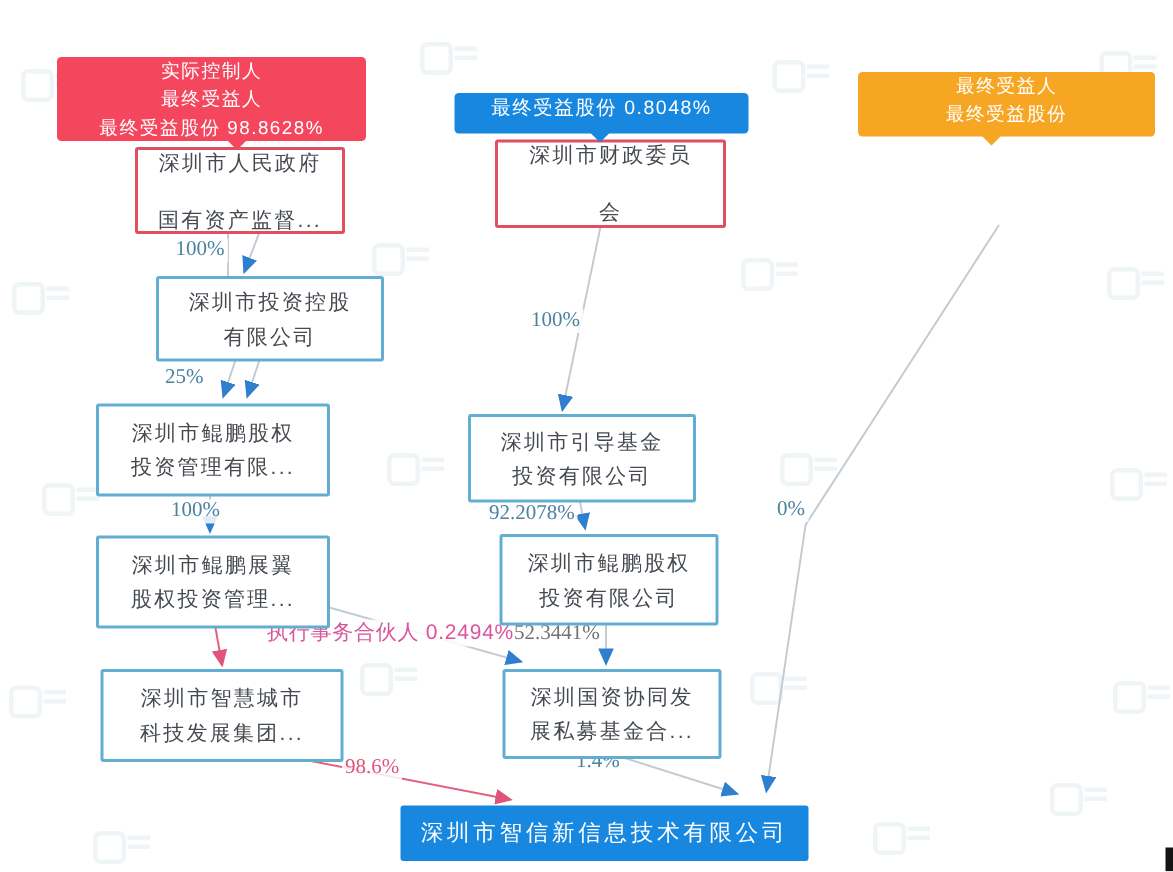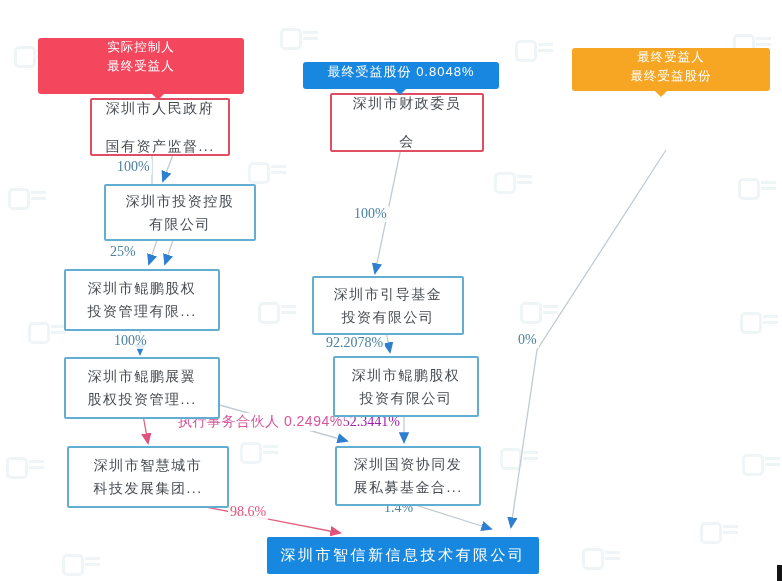--- a/index.html
+++ b/index.html
@@ -42,21 +42,21 @@
   }
   
   .elabel{
     position:absolute;font-family:"Liberation Serif", serif;font-size:14px;
     color:#4a82a0;background:rgba(255,255,255,.85);padding:0 2px;z-index:2;
     white-space:nowrap;
   }
   .elabel.pink{color:#e0537a;}
   .combo{position:absolute;z-index:2;white-space:nowrap;font-size:14px;background:rgba(255,255,255,.85);}
   .combo .mag{color:#d9549a;letter-spacing:.5px;}
-  .combo .blu{color:#a21caf;font-family:"Liberation Serif", serif;}
+  .combo .blu{color:#737373;font-family:"Liberation Serif", serif;}
   
   #edges{position:absolute;left:0;top:0;z-index:1;}
   
   .wm{position:absolute;width:40px;height:22px;opacity:.16;z-index:0;}
   .wm:before{
     content:"";position:absolute;left:0;top:2px;width:16px;height:16px;border-radius:5px;
     border:3px solid #9fc0d4;
   }
   .wm:after{
     content:"";position:absolute;left:23px;top:5px;width:15px;height:3px;background:#9fc0d4;
@@ -121,20 +121,21 @@
     <path d="M216,404 L347,441" stroke="#c2cbd2" stroke-width="1.3" fill="none" marker-end="url(#ab)"></path>
 
     <path d="M406,502 L491,529" stroke="#c2cbd2" stroke-width="1.3" fill="none" marker-end="url(#ab)"></path>
 
     <path d="M666,150 L537,350 L511,527" stroke="#c2cbd2" stroke-width="1.3" fill="none" marker-end="url(#ab)"></path>
   </svg>
 
   <div class="badge badge-red" style="left:38px;top:38px;width:206px;height:56px;">
     <span>实际控制人</span>
     <span>最终受益人</span>
+    <span>最终受益股份 98.8628%</span>
   </div>
 
   <div class="badge badge-blue" style="left:303px;top:62px;width:196px;height:27px;font-size:13px;">
     <span>最终受益股份 0.8048%</span>
   </div>
 
   <div class="badge badge-orange" style="left:572px;top:48px;width:198px;height:43px;">
     <span>最终受益人</span>
     <span>最终受益股份</span>
   </div>

